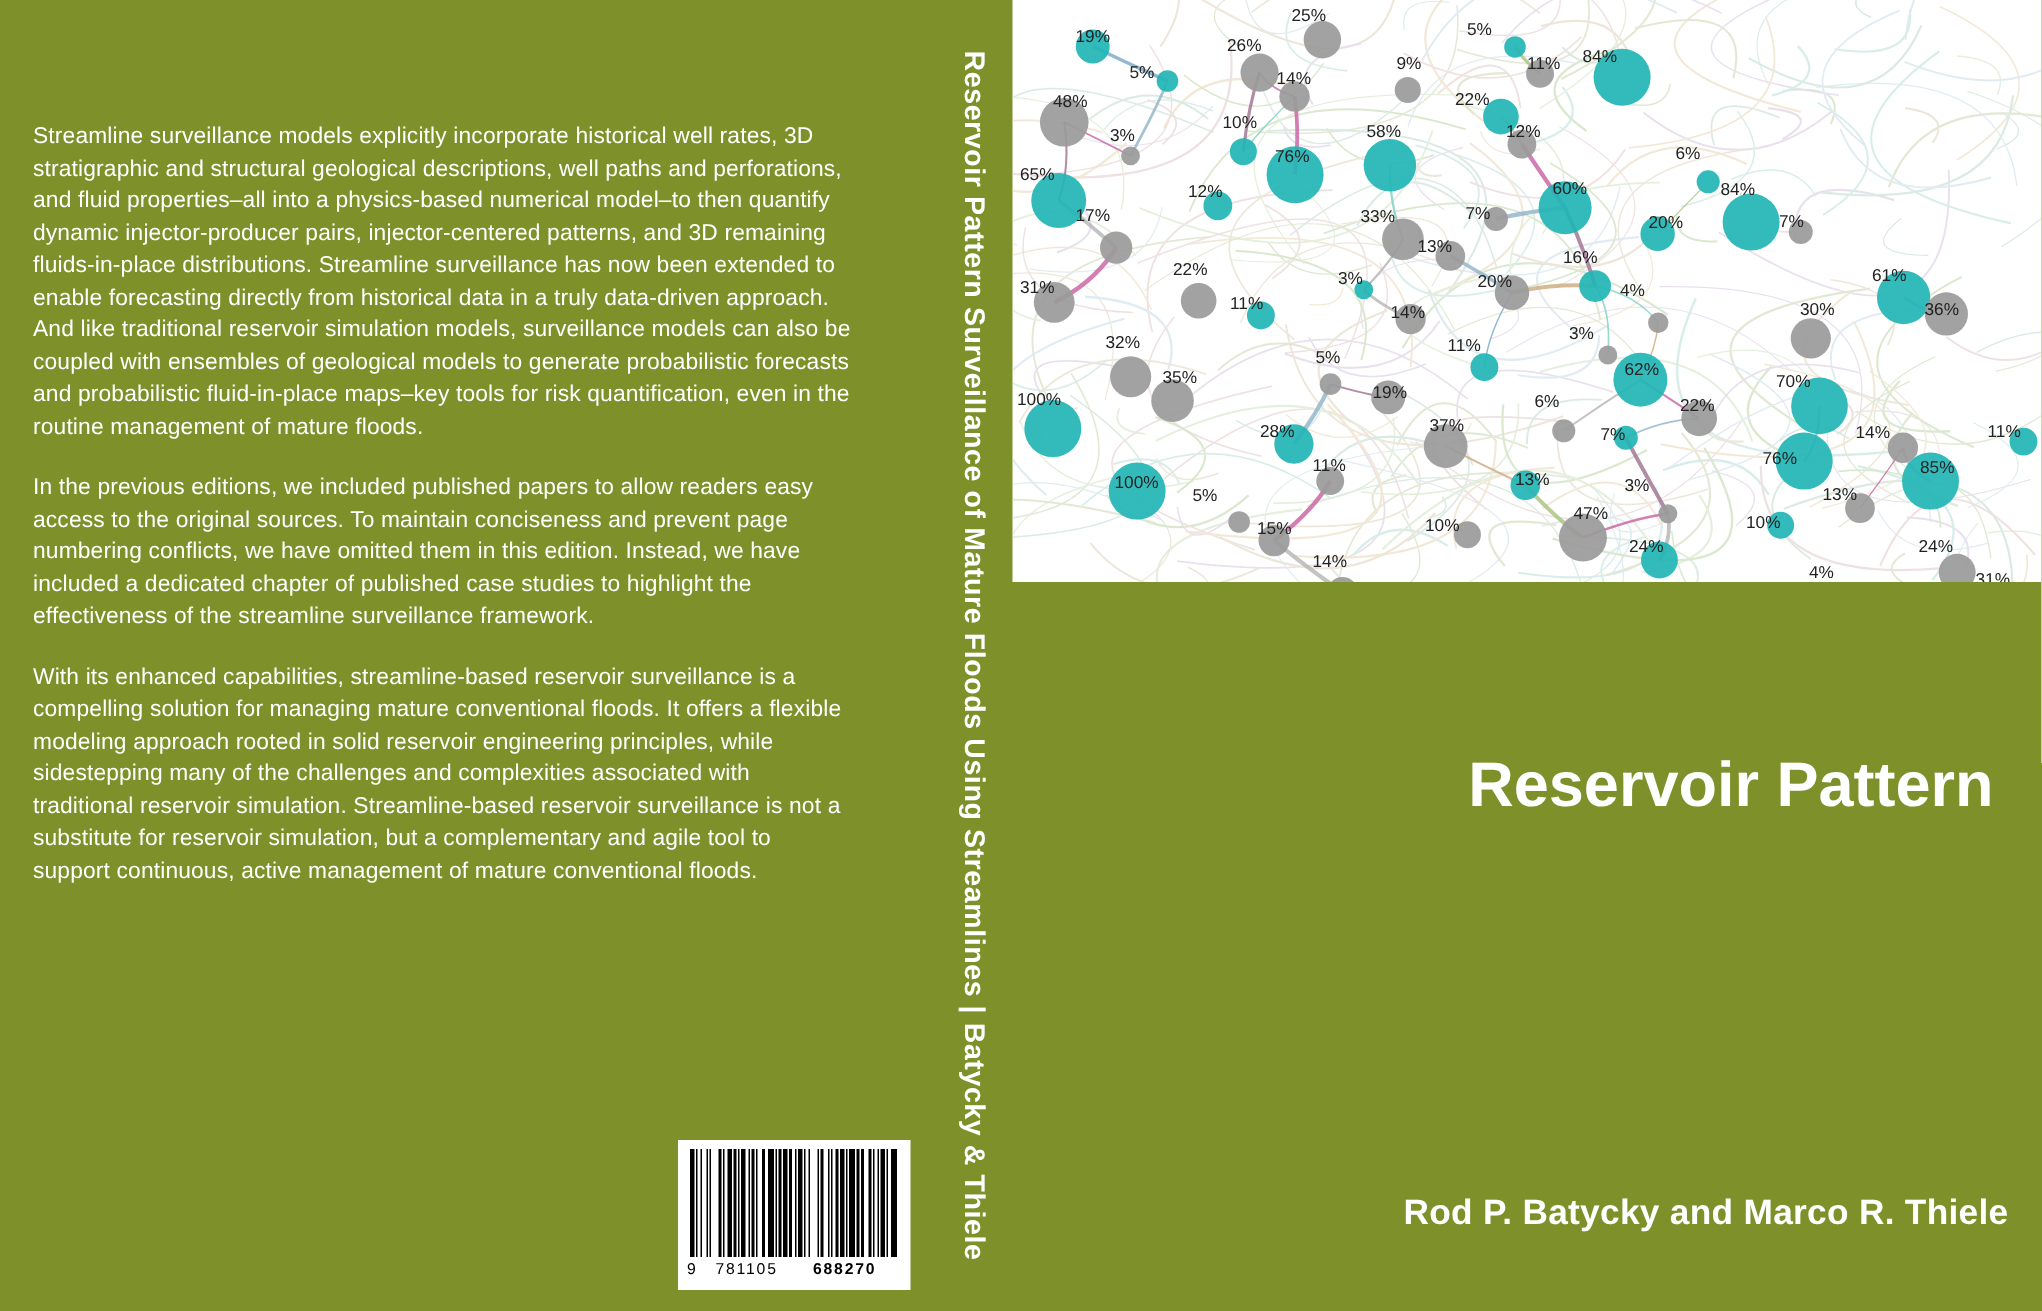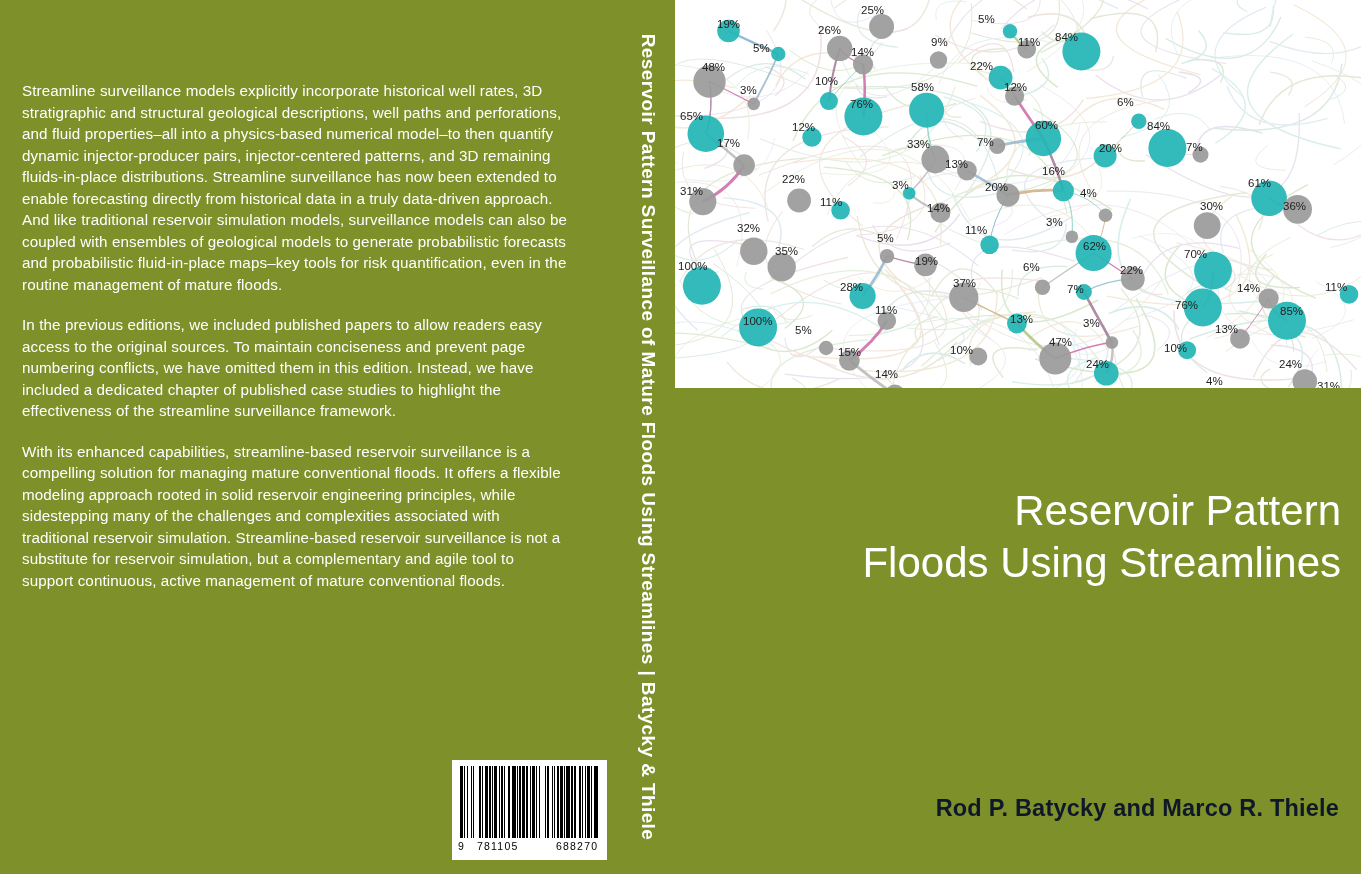--- a/index.html
+++ b/index.html
@@ -79,22 +79,23 @@
     left: 6px;
     top: 0;
   }
   #barcode-digits .grp1 {
     position: absolute;
     left: 25px;
     top: 0;
   }
   #barcode-digits .grp2 {
     position: absolute;
-    left: 104px;
+    left: 90px;
     top: 0;
+    font-weight: bold;
   }
 
   
   #spine {
     position: absolute;
     left: 620px;
     top: 0;
     width: 55px;
     height: 874px;
   }
@@ -135,36 +136,36 @@
     position: absolute;
     right: 20px;
     top: 485px;
     width: 640px;
     text-align: right;
     color: #ffffff;
   }
   #front-title {
     font-size: 42px;
     line-height: 52px;
-    font-weight: normal;
-    margin: 0;
+    font-weight: bold;
+    margin: 12px;
     letter-spacing: 0px;
   }
   #front-edition {
     font-size: 23px;
     margin-top: 6px;
     letter-spacing: 0.2px;
   }
   #front-authors {
     position: absolute;
     right: 22px;
     top: 795px;
     width: 640px;
     text-align: right;
-    color: #0f172a;
+    color: #ffffff;
     font-size: 23.5px;
     font-weight: bold;
     letter-spacing: 0.2px;
   }
 </style>
 </head>
 <body>
 
 <div id="cover">
 
@@ -724,20 +725,19 @@
             <text x="200" y="378">14%</text>
             <text x="531" y="385">4%</text>
             <text x="642" y="390">31%</text>
           </g>
       </svg>
     </div>
 
     <div id="front-title-block">
       <div id="front-title">
         <div>Reservoir Pattern</div>
-        <div>Floods Using Streamlines</div>
       </div>
     </div>
 
     <div id="front-authors">Rod P. Batycky and Marco R. Thiele</div>
   </div>
 
 </div>
 
 </body></html>

